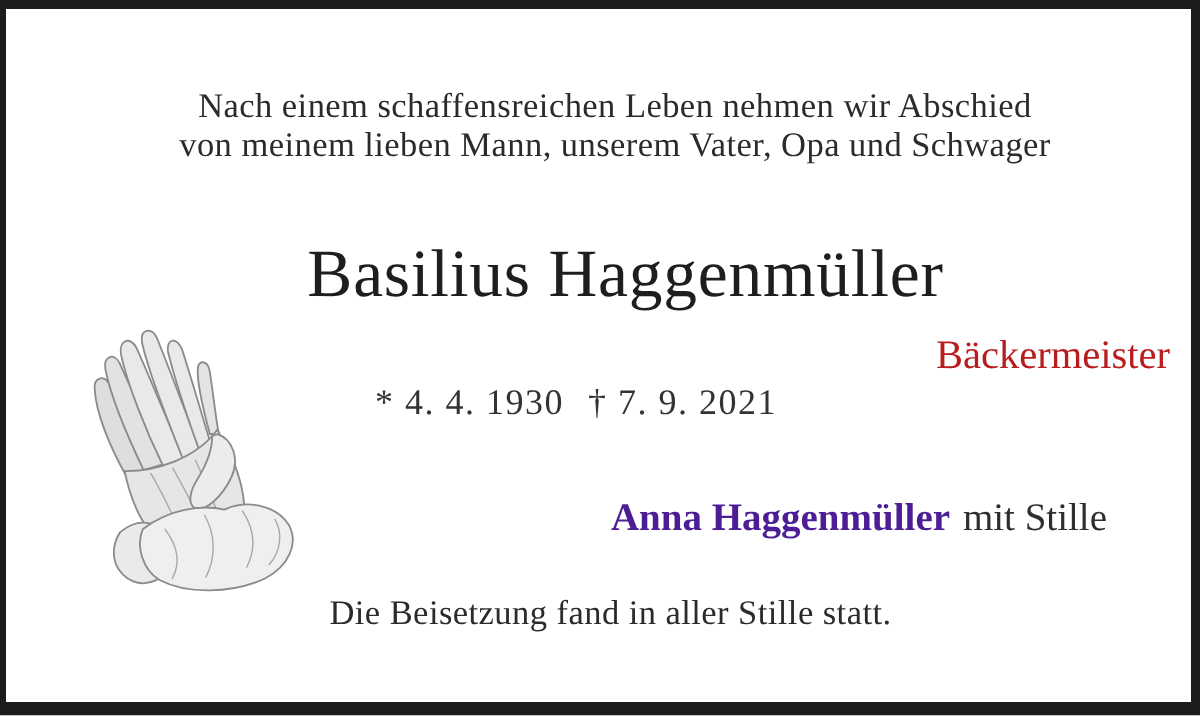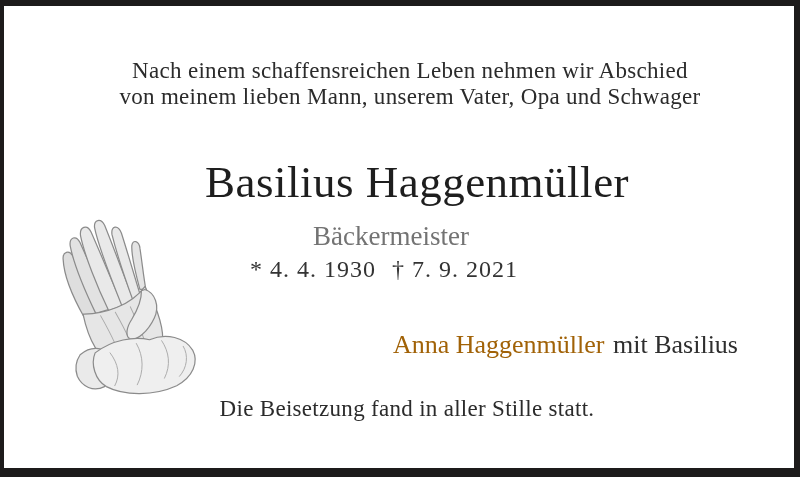--- a/index.html
+++ b/index.html
@@ -28,41 +28,41 @@
     margin:0;
     text-align:center;
     font-size:45px;line-height:52px;
     font-weight:normal;
     letter-spacing:0.5px;
     color:#1e1e1e;
     transform:translateX(18px);
   }
   .profession{
     position:absolute;left:0;right:12px;top:214px;
-    text-align:center;
+    text-align:right;
     font-size:27px;line-height:32px;
-    color:#737373;
+    color:#b91c1c;
     transform:translateX(-2px);
   }
   .dates{
     position:absolute;left:0;right:0;top:248px;
     text-align:center;
     font-size:24px;line-height:30px;
     letter-spacing:1px;
     color:#333333;
     transform:translateX(-15px);
   }
   .dates .death{margin-left:16px;}
   .mourner{
     position:absolute;right:56px;top:323px;
     font-size:26px;line-height:32px;
     color:#262626;
     white-space:nowrap;
   }
-  .mourner-name{font-weight:normal;color:#a16207;}
+  .mourner-name{font-weight:bold;color:#4c1d95;}
   .mourner-suffix{margin-left:0.33em;color:#2e2e2e;}
   .closing{
     position:absolute;left:0;right:0;top:389px;
     text-align:center;
     font-size:23px;line-height:28px;
     letter-spacing:0.3px;
     color:#2b2b2b;
     transform:translateX(8px);
   }
   .hands{
@@ -83,21 +83,21 @@
 
   <h1 class="name">Basilius Haggenmüller</h1>
 
   <div class="profession">Bäckermeister</div>
 
   <div class="dates">
     <span class="birth">* 4. 4. 1930</span><span class="death">† 7. 9. 2021</span>
   </div>
 
   <div class="mourner">
-    <span class="mourner-name">Anna Haggenmüller</span><span class="mourner-suffix">mit Basilius</span>
+    <span class="mourner-name">Anna Haggenmüller</span><span class="mourner-suffix">mit Stille</span>
   </div>
 
   <div class="closing">Die Beisetzung fand in aller Stille statt.</div>
 
   <svg class="hands" viewBox="0 0 160 200" xmlns="http://www.w3.org/2000/svg" aria-hidden="true">
     <g transform="rotate(-20 80 100)" fill="#e9e9e9" stroke="#8b8b8b" stroke-width="1.3">
 
       <path fill="#dedede" d="M33,96 C29,72 28,46 33,30 C35,22 43,22 44,31 C45,50 47,74 50,96 Z"></path>
       <path fill="#e2e2e2" d="M46,96 C43,66 42,38 45,19 C47,10 55,10 56,19 C58,45 60,74 62,97 Z"></path>
 

